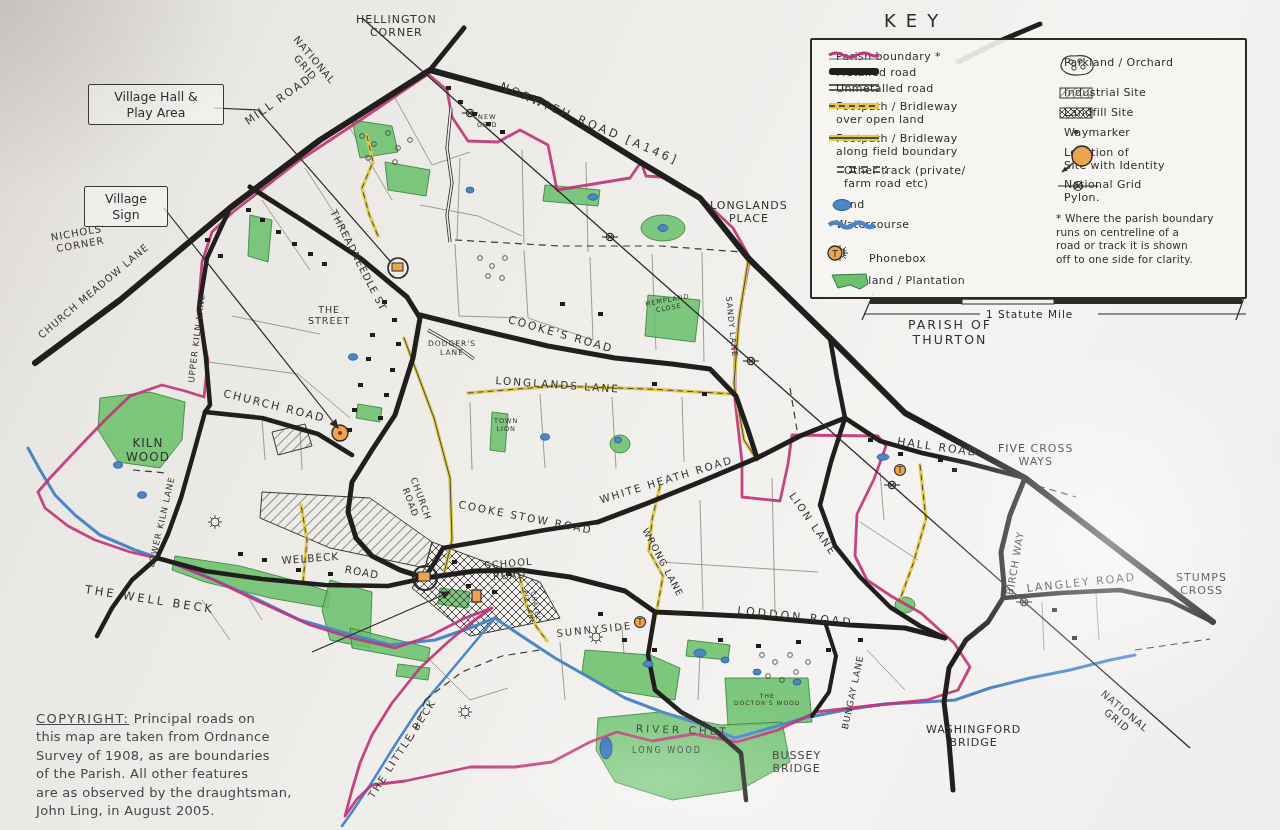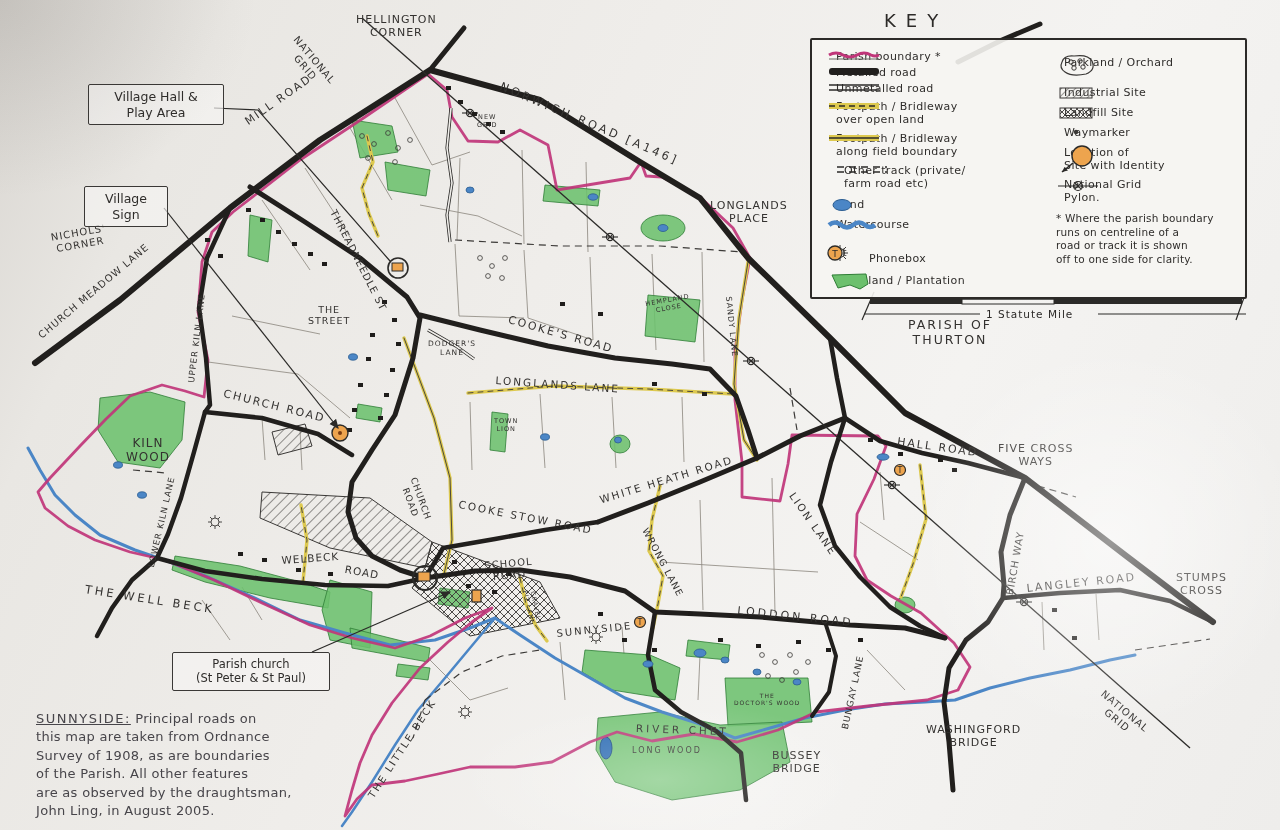--- a/index.html
+++ b/index.html
@@ -450,22 +450,20 @@
   <div class="lbl c" style="left:1106px;top:688px;font-size:10px;transform:rotate(40deg)">NATIONAL
 GRID</div>
   <div class="lbl c" style="left:908px;top:318px;font-size:12.5px;letter-spacing:2px">PARISH OF
 THURTON</div>
 </div>
 
 <div class="boxlbl" style="left:88px;top:84px;width:118px">Village Hall &amp;
 Play Area</div>
 <div class="boxlbl" style="left:84px;top:186px;width:66px">Village
 Sign</div>
-<div class="boxlbl" style="left:172px;top:652px;width:140px;font-size:11.5px">Parish church
-(St Peter &amp; St Paul)</div>
 
 <div class="key-title">KEY</div>
 <div class="key-panel">
 
   <div class="krow" style="left:14px;top:10px">
     <span class="ksym">
           <svg width="56" height="12">
             <path d="M3,5 q7,-4 14,0 q7,4 14,0 q7,-4 14,0 q4,2 8,0" stroke="#c03579" stroke-width="3" fill="none"></path>
             <line x1="3" y1="9" x2="53" y2="9" stroke="#6b6b66" stroke-width="1"></line>
           </svg>
@@ -632,21 +630,21 @@
   </div>
   <div class="knote">* Where the parish boundary
 runs on centreline of a
 road or track it is shown
 off to one side for clarity.</div>
 </div>
 
 <div class="scale-label">1 Statute Mile</div>
 
 <div class="copyright">
-  <span class="cp-head">SUNNYSIDE:</span><span class="cp-body"> Principal roads on
+  <span class="cp-head">COPYRIGHT:</span><span class="cp-body"> Principal roads on
 this map are taken from Ordnance
 Survey of 1908, as are boundaries
 of the Parish. All other features
 are as observed by the draughtsman,
 John Ling, in August 2005.</span>
 </div>
 
 <div class="glare" style="left:900px;top:330px;width:420px;height:420px;background:radial-gradient(ellipse at center,rgba(255,255,255,.55),rgba(255,255,255,0) 65%)"></div>
 <div class="glare" style="left:450px;top:700px;width:420px;height:160px;background:radial-gradient(ellipse at center,rgba(255,255,255,.30),rgba(255,255,255,0) 70%)"></div>
 <div class="glare" style="left:0;top:0;width:260px;height:200px;background:radial-gradient(ellipse at 0% 0%,rgba(60,55,50,.12),rgba(0,0,0,0) 70%)"></div>

